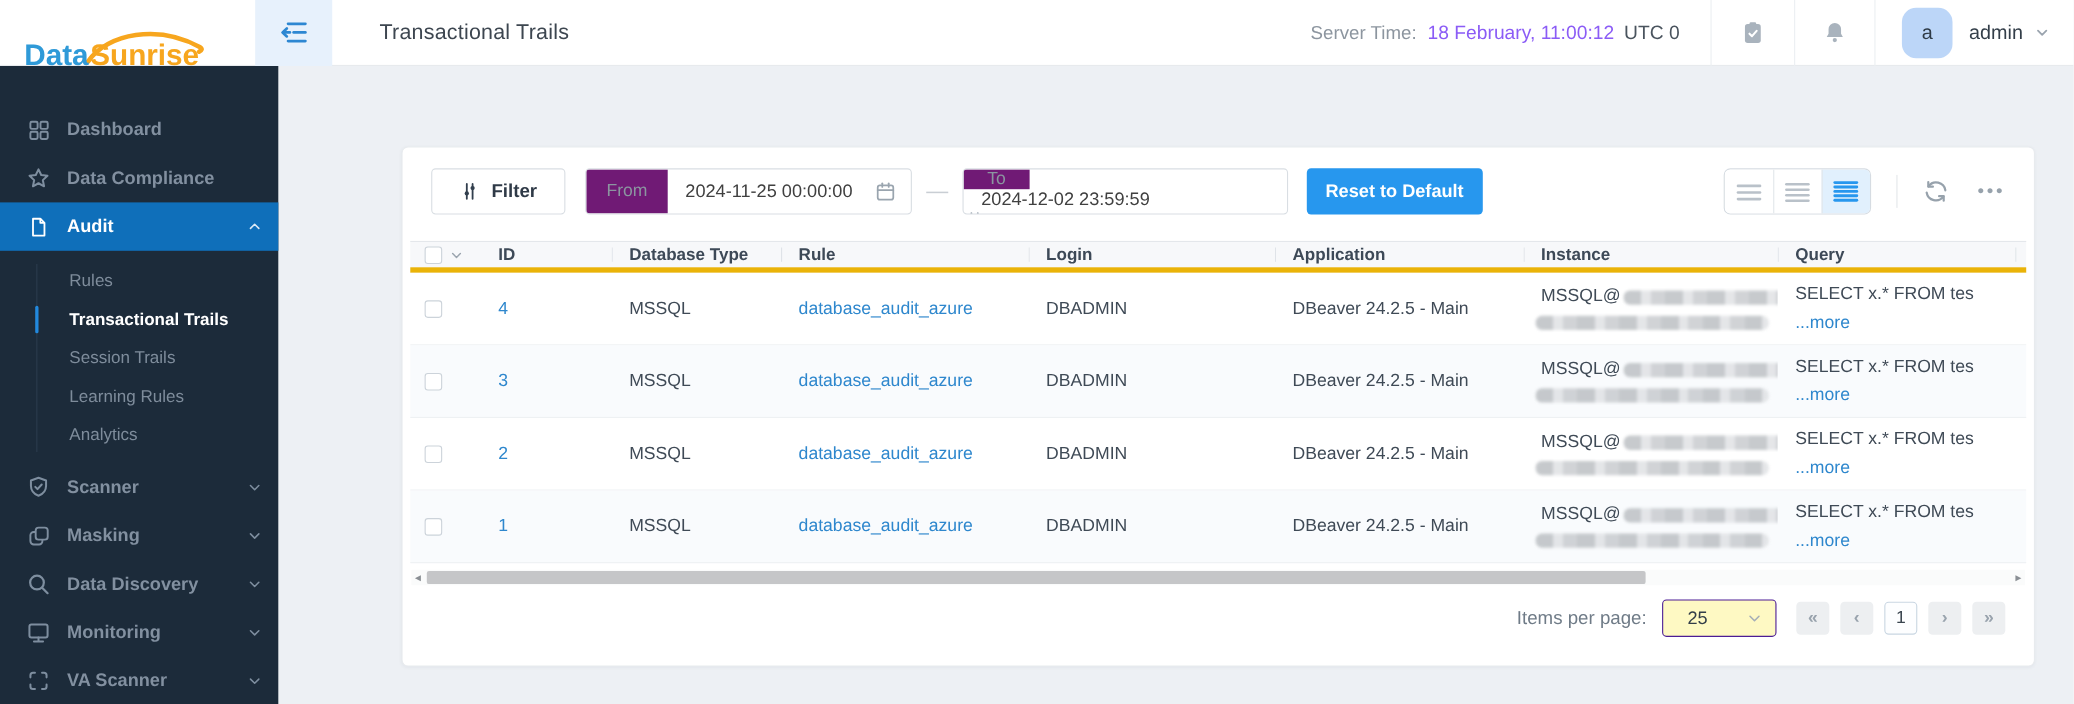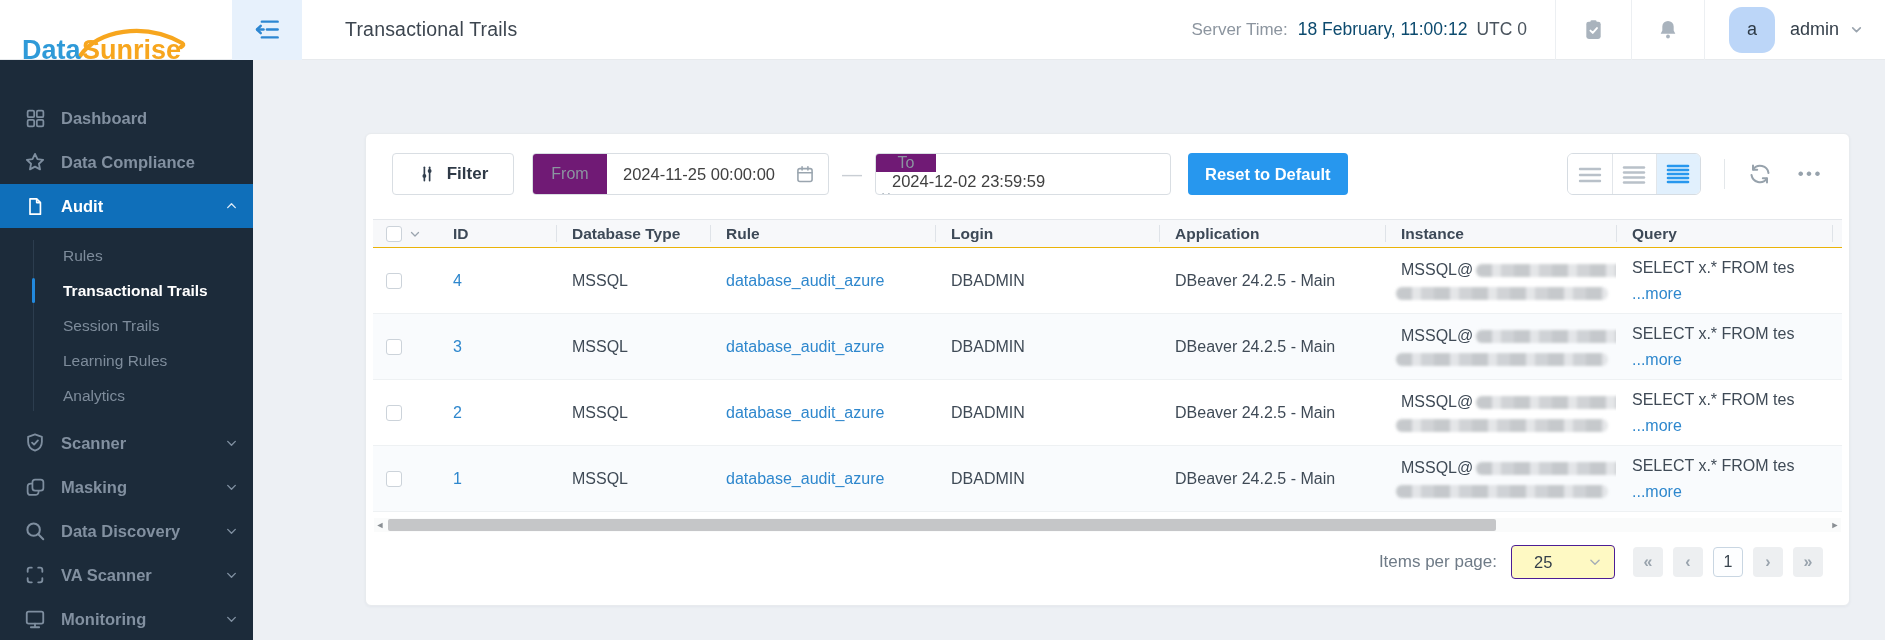--- a/index.html
+++ b/index.html
@@ -8,21 +8,21 @@
 
   
   .topbar { position:absolute; left:0; top:0; width:1885px; height:60px; background:#fff;
             border-bottom:1px solid #e7eaed; display:flex; align-items:center; z-index:5; }
   .logo-wrap { width:232px; height:76px; display:flex; align-items:flex-end; padding-left:20px; flex:none; }
   .collapse-btn { width:70px; height:60px; background:#e7f1fc; display:flex; align-items:center; justify-content:center; flex:none; cursor:pointer; }
   .page-title { margin-left:43px; font-size:19.5px; color:#3d4650; letter-spacing:.2px; }
   .tb-spacer { flex:1; }
   .server-time { display:flex; align-items:baseline; margin-right:28px; white-space:nowrap; }
   .st-label { font-size:17px; color:#8c959f; margin-right:10px; }
-  .st-value { font-size:17.5px; color:#0c4a6e; }
+  .st-value { font-size:17.5px; color:#8b5cf6; }
   .st-utc { font-size:17.5px; color:#4a545e; margin-left:9px; }
   .tb-divider { width:1px; height:60px; background:#eceff2; flex:none; }
   .tb-section { width:75px; height:60px; display:flex; align-items:center; justify-content:center; flex:none; cursor:pointer; }
   .user-area { display:flex; align-items:center; padding:0 22px 0 24px; cursor:pointer; }
   .avatar { width:46px; height:46px; border-radius:13px; background:#bcd6f8; display:flex; align-items:center; justify-content:center;
             font-size:18px; color:#2e3b47; }
   .user-name { margin-left:15px; font-size:18px; color:#333e49; }
   .user-chevron { margin-left:11px; color:#9aa4ae; display:flex; }
 
   
@@ -67,21 +67,21 @@
   .density-btn { width:44px; height:40px; display:flex; align-items:center; justify-content:center; background:#fff; cursor:pointer; color:#b9c1c9; }
   .density-btn + .density-btn { border-left:1px solid #e2e6ea; }
   .density-btn.active { background:#e1f0fd; color:#2797ee; }
   .tool-divider { width:1px; height:30px; background:#e3e7ea; margin:0 23px; }
   .icon-btn { color:#97a2ac; display:flex; align-items:center; cursor:pointer; }
   .more-btn { margin-left:26px; font-size:17px; letter-spacing:2.5px; color:#97a2ac; cursor:pointer; }
 
   
   .grid-table { margin:24px 7px 0 7px; }
   .t-row { display:grid; grid-template-columns:64px 119px 154px 225px 224px 226px 231px 216px 1fr; }
-  .t-head { height:29px; background:#f7f8fa; border-top:1px solid #e4e7eb; border-bottom:1px solid #eab308; }
+  .t-head { height:29px; background:#f7f8fa; border-top:1px solid #e4e7eb; border-bottom:5px solid #eab308; }
   .th-cell { position:relative; display:flex; align-items:center; padding-left:16px; font-size:15.5px; font-weight:bold; color:#3d4957; white-space:nowrap; overflow:hidden; }
   .th-cell.sep::before { content:''; position:absolute; left:0; top:5px; bottom:5px; width:1px; background:#dfe3e8; }
   .th-select { display:flex; align-items:center; padding-left:13px; }
   .checkbox { width:16px; height:16px; border:1px solid #ccd3da; border-radius:3px; background:#fff; cursor:pointer; flex:none; }
   .th-select .hdr-chevron { margin-left:7px; color:#9aa4ae; display:flex; cursor:pointer; }
   .t-body .t-row { height:66px; border-bottom:1px solid #eef1f3; background:#fff; }
   .t-body .t-row.alt { background:#f9fbfd; }
   .td-cell { display:flex; align-items:center; padding-left:16px; font-size:16px; color:#3f4a56; white-space:nowrap; overflow:hidden; }
   .td-select { padding-left:13px; }
   a.cell-link { color:#2e87cd; text-decoration:none; cursor:pointer; }
@@ -248,42 +248,42 @@
       <span class="s-label">Data Discovery</span>
       <span class="s-chevron">
         <svg width="13" height="13" viewBox="0 0 24 24" fill="none" stroke="currentColor" stroke-width="2.6" stroke-linecap="round" stroke-linejoin="round">
           <path d="M5 9l7 7 7-7"></path>
         </svg>
       </span>
     </div>
     <div class="side-item">
       <span class="s-icon">
         <svg width="22" height="22" viewBox="0 0 24 24" fill="none" stroke="currentColor" stroke-width="2" stroke-linecap="round" stroke-linejoin="round">
+          <rect x="3" y="4" width="18" height="13" rx="2"></rect>
+          <path d="M12 17v3.2"></path>
+          <path d="M7.5 21h9"></path>
+        </svg>
+      </span>
+      <span class="s-label">Monitoring</span>
+      <span class="s-chevron">
+        <svg width="13" height="13" viewBox="0 0 24 24" fill="none" stroke="currentColor" stroke-width="2.6" stroke-linecap="round" stroke-linejoin="round">
+          <path d="M5 9l7 7 7-7"></path>
+        </svg>
+      </span>
+    </div>
+    <div class="side-item">
+      <span class="s-icon">
+        <svg width="22" height="22" viewBox="0 0 24 24" fill="none" stroke="currentColor" stroke-width="2" stroke-linecap="round" stroke-linejoin="round">
           <path d="M8.5 4H6.5A2.5 2.5 0 0 0 4 6.5v2"></path>
           <path d="M15.5 4h2A2.5 2.5 0 0 1 20 6.5v2"></path>
           <path d="M8.5 20H6.5A2.5 2.5 0 0 1 4 17.5v-2"></path>
           <path d="M15.5 20h2a2.5 2.5 0 0 0 2.5-2.5v-2"></path>
         </svg>
       </span>
       <span class="s-label">VA Scanner</span>
-      <span class="s-chevron">
-        <svg width="13" height="13" viewBox="0 0 24 24" fill="none" stroke="currentColor" stroke-width="2.6" stroke-linecap="round" stroke-linejoin="round">
-          <path d="M5 9l7 7 7-7"></path>
-        </svg>
-      </span>
-    </div>
-    <div class="side-item">
-      <span class="s-icon">
-        <svg width="22" height="22" viewBox="0 0 24 24" fill="none" stroke="currentColor" stroke-width="2" stroke-linecap="round" stroke-linejoin="round">
-          <rect x="3" y="4" width="18" height="13" rx="2"></rect>
-          <path d="M12 17v3.2"></path>
-          <path d="M7.5 21h9"></path>
-        </svg>
-      </span>
-      <span class="s-label">Monitoring</span>
       <span class="s-chevron">
         <svg width="13" height="13" viewBox="0 0 24 24" fill="none" stroke="currentColor" stroke-width="2.6" stroke-linecap="round" stroke-linejoin="round">
           <path d="M5 9l7 7 7-7"></path>
         </svg>
       </span>
     </div>
   </nav>
 
 <div class="main">
   <div class="panel">

